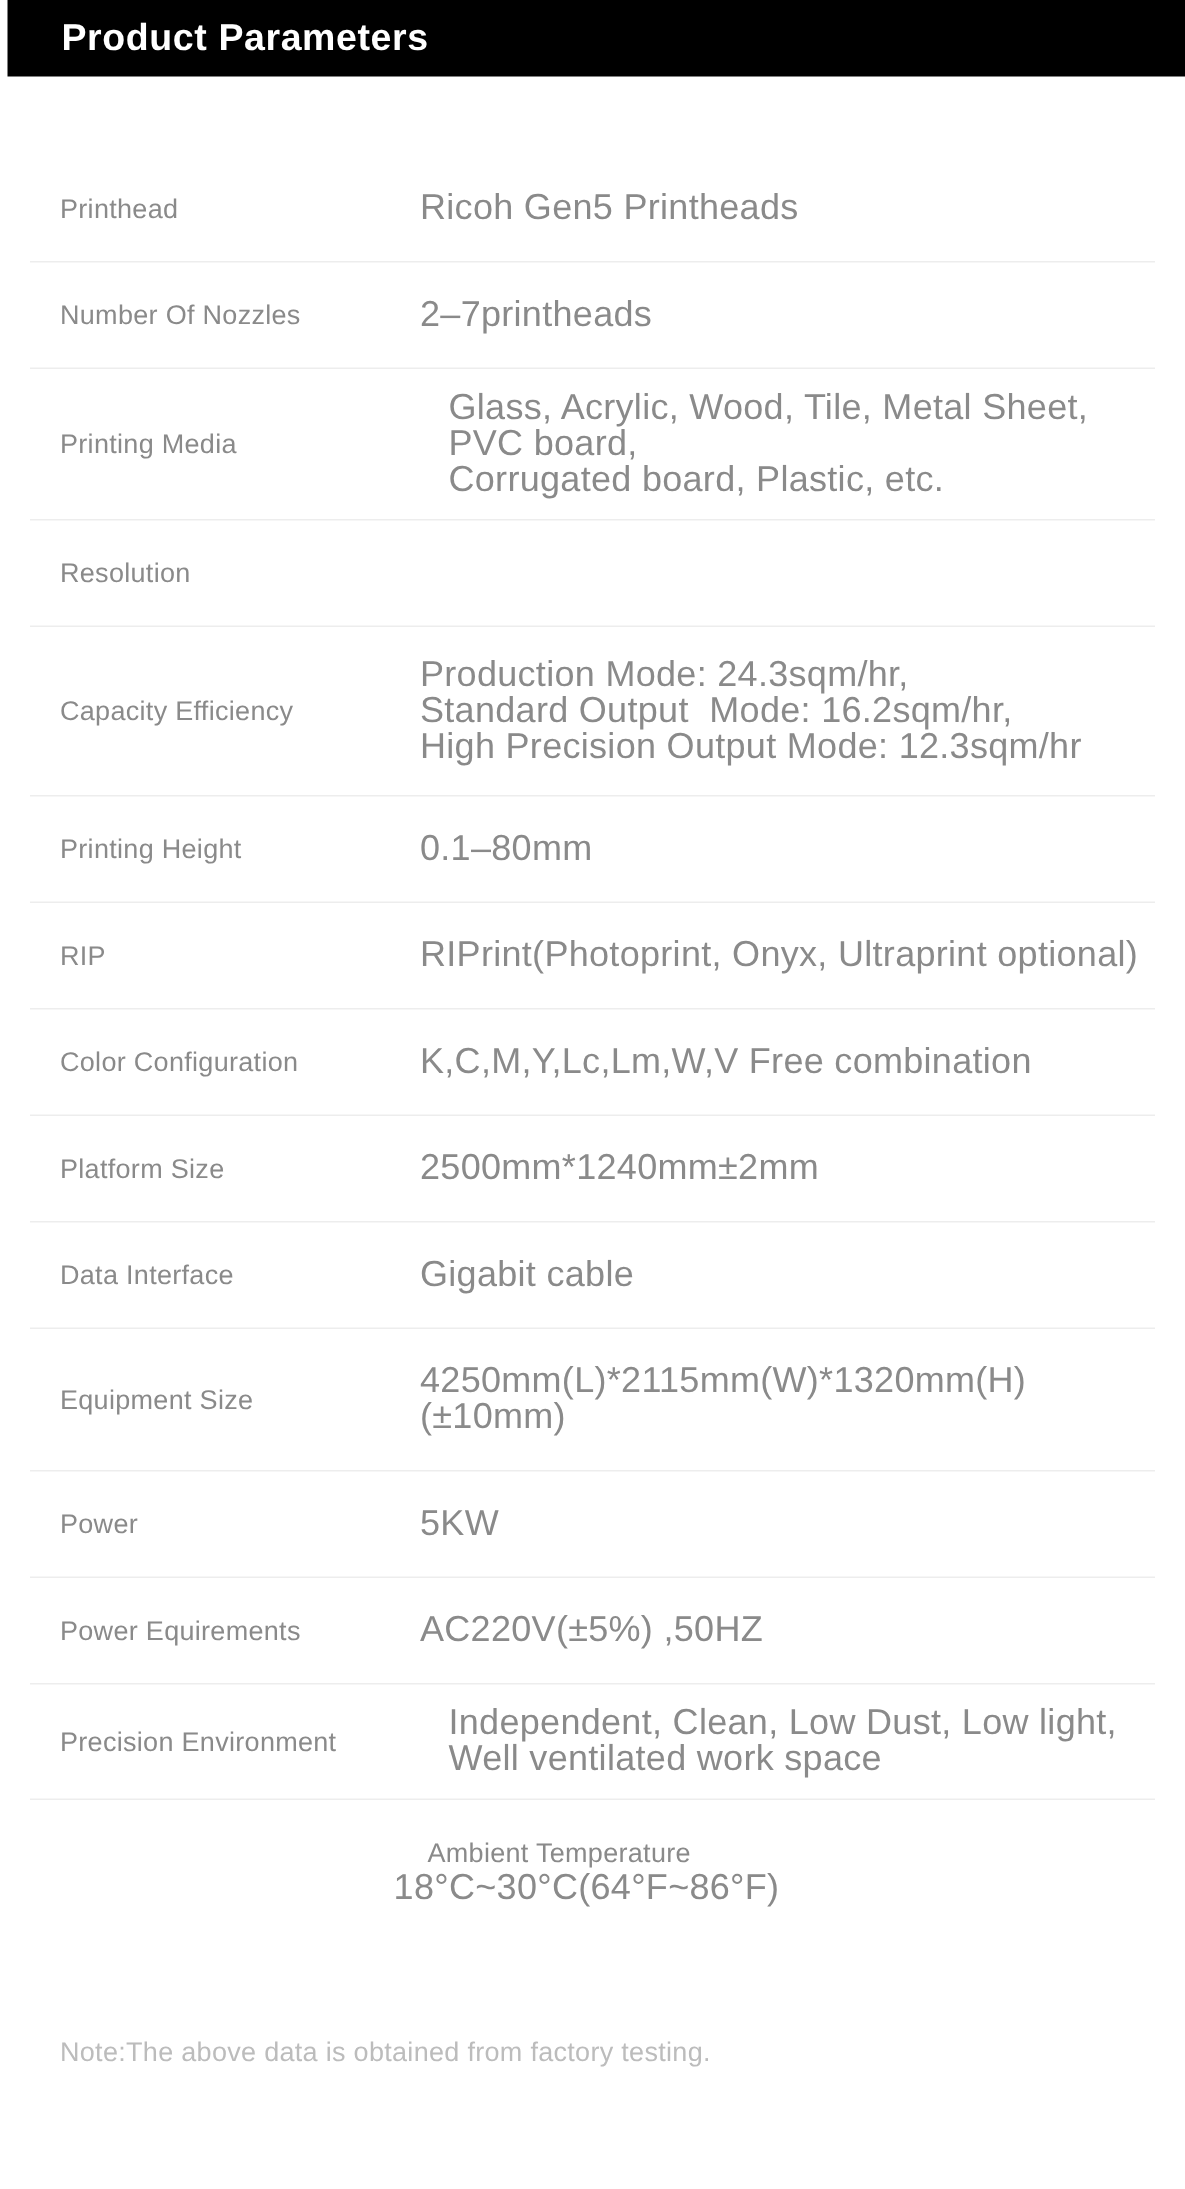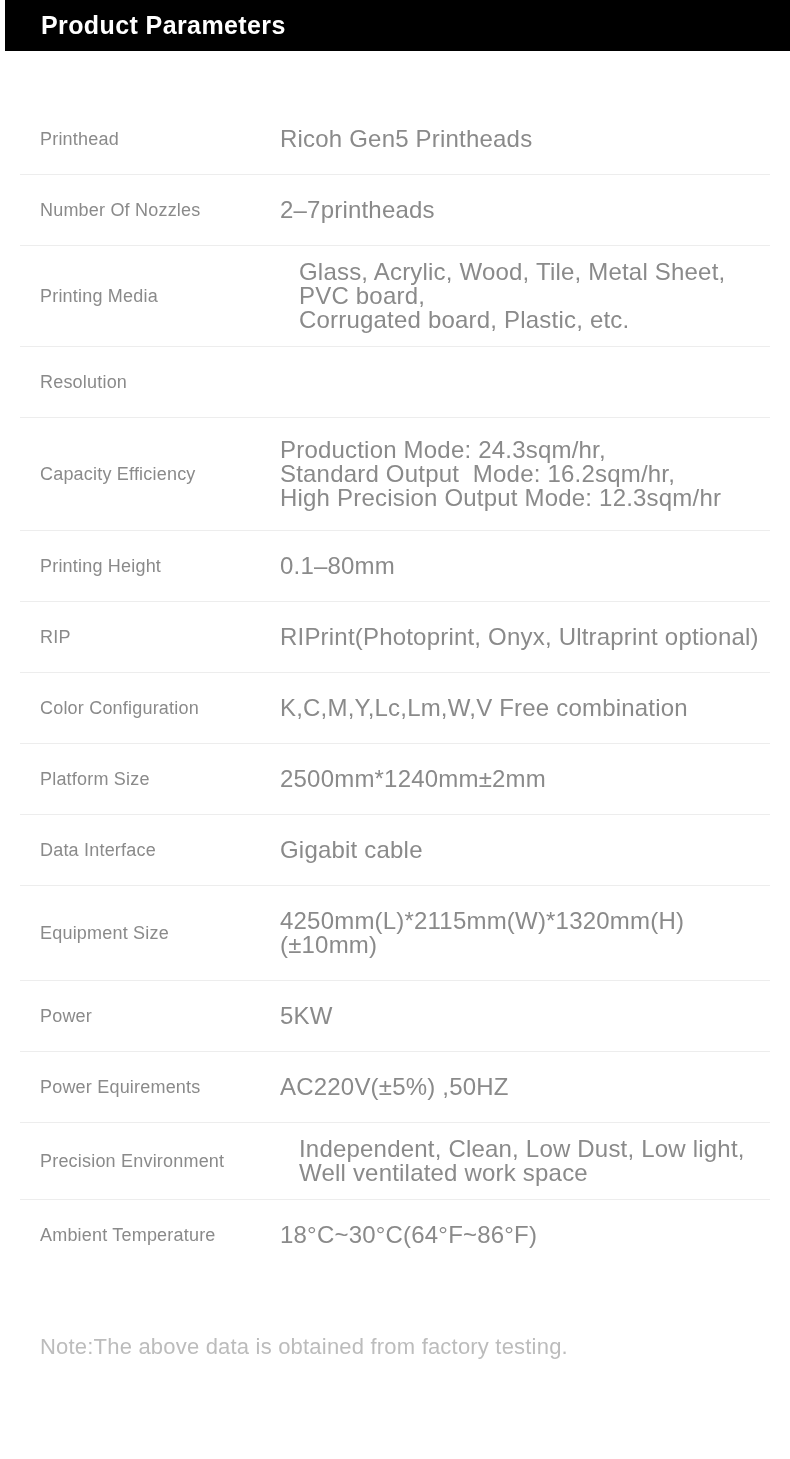--- a/index.html
+++ b/index.html
@@ -19,35 +19,35 @@
   .header-bar{
     margin-left:5px;height:51px;background:var(--header-bg);
     display:flex;align-items:center;
   }
   .header-title{
     color:var(--header-text);font-size:25px;font-weight:700;
     padding-left:36px;letter-spacing:0.4px;
   }
   .spec-table{margin:0 20px;padding-top:53px;}
   .row{display:flex;align-items:center;border-bottom:1px solid var(--divider);}
-  .row.no-divider{border-bottom:none;}
+  .row.no-divider{border-bottom:none;flex-direction:column;}
   .row.lines-1{padding:23px 0;}
   .row.lines-2{padding:14px 0;gap:19px;}
   .row.lines-3{padding:20px 0;}
   .cell-label{
     box-sizing:border-box;width:260px;padding-left:20px;flex-shrink:0;
     color:var(--row-text);font-size:18px;line-height:24px;letter-spacing:0.2px;
   }
   .cell-value{
     flex:1;color:var(--row-text);font-size:24px;line-height:24px;
     letter-spacing:0.2px;white-space:pre-wrap;padding-right:8px;
   }
   .note{
     margin:64px 0 0 40px;color:var(--note-text);
-    font-size:22px;letter-spacing:0.2px;
+    font-size:18px;letter-spacing:0.2px;
   }
 </style>
 </head>
 <body>
 
 <div class="page">
   <div class="header-bar">
     <div class="header-title">Product Parameters</div>
   </div>
 

